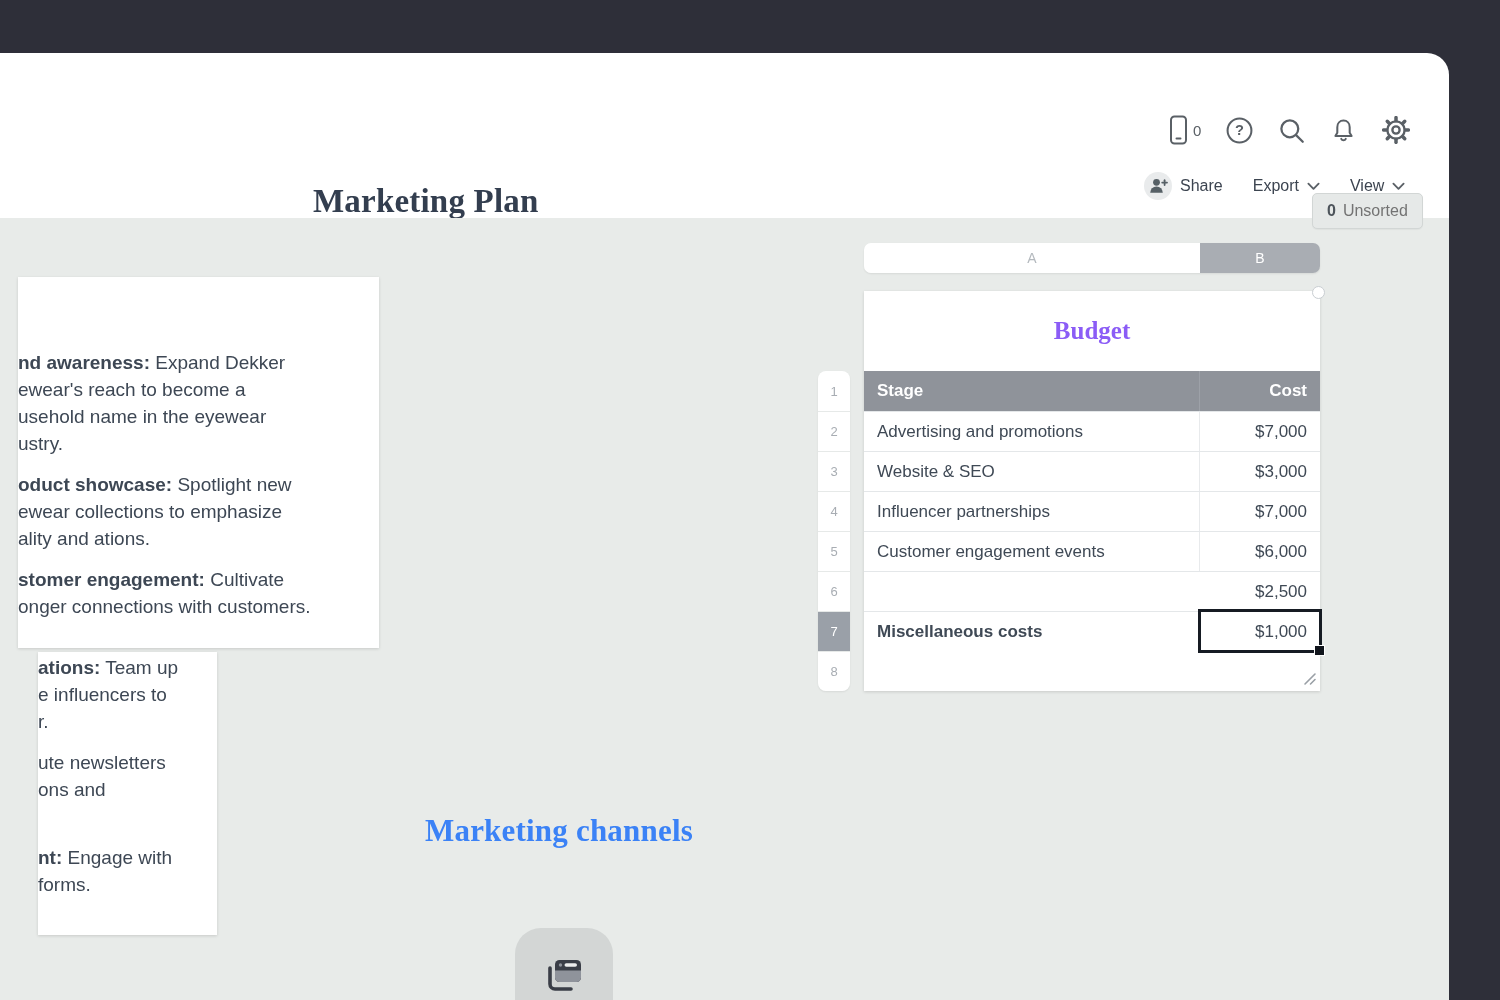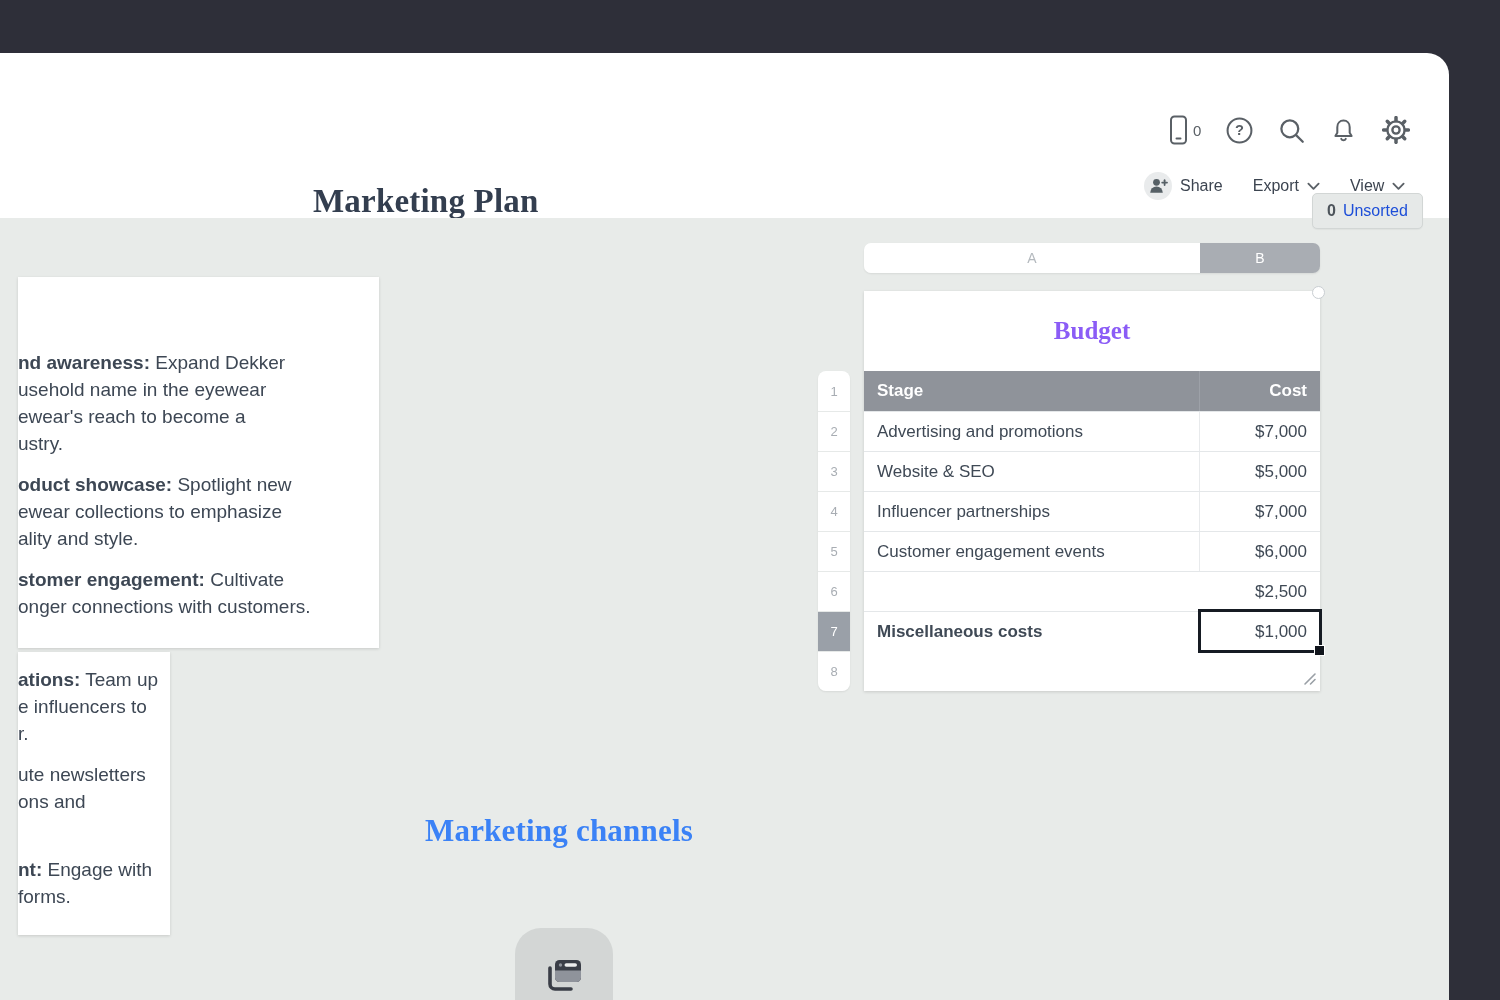--- a/index.html
+++ b/index.html
@@ -21,21 +21,21 @@
   .action-btn{display:flex;align-items:center;gap:8px;background:none;border:none;padding:0;cursor:pointer;
               font-size:16px;color:#3c4450;font-family:"Liberation Sans",sans-serif;}
   .avatar-circle{width:28px;height:28px;border-radius:50%;background:#e9ebec;display:flex;
                  align-items:center;justify-content:center;}
 
   
   .unsorted{position:absolute;left:1312px;top:193px;height:36px;padding:0 14px;display:flex;
             align-items:center;gap:7px;background:#e6e9e8;border:1px solid #d2d6d5;border-radius:5px;
             font-size:16px;cursor:pointer;box-shadow:0 1px 1px rgba(0,0,0,.04);}
   .unsorted .count{color:#4d545b;font-weight:700;}
-  .unsorted .lbl{color:#1d4ed8;}
+  .unsorted .lbl{color:#737373;}
 
   
   .col-letters{position:absolute;left:864px;top:243px;width:456px;height:30px;display:flex;
                border-radius:7px;overflow:hidden;box-shadow:0 1px 2px rgba(0,0,0,.08);}
   .col-letters .col{display:flex;align-items:center;justify-content:center;font-size:14px;cursor:pointer;}
   .col-a{width:336px;background:#ffffff;color:#b4b9be;}
   .col-b{width:120px;background:#a9adb3;color:#ffffff;}
 
   
   .row-nums{position:absolute;left:818px;top:371px;width:32px;border-radius:8px;overflow:hidden;
@@ -65,21 +65,21 @@
   
   .sel-overlay{position:absolute;left:1198px;top:609px;width:124px;height:44px;
                border:3px solid #161b23;box-sizing:border-box;pointer-events:none;}
   .fill-handle{position:absolute;right:-6px;bottom:-6px;width:9px;height:9px;background:#11151c;
                border:1.5px solid #ffffff;pointer-events:auto;cursor:crosshair;}
 
   
   .note-card{position:absolute;left:18px;background:#ffffff;box-shadow:0 1px 3px rgba(0,0,0,.14);
              box-sizing:border-box;cursor:pointer;}
   .card-goals{top:277px;width:361px;height:371px;padding-top:72px;}
-  .card-tactics{top:652px;width:152px;height:283px;padding-top:14px;}
+  .card-tactics{top:652px;width:179px;height:283px;padding-top:2px;margin-left:20px;}
   .card-line{font-size:19px;line-height:27px;color:#3d4754;white-space:nowrap;}
   .card-line .b{font-weight:700;}
   .p-gap{margin-top:14px;}
   .p-gap-lg{margin-top:41px;}
 
   
   .channels{position:absolute;left:425px;top:813px;margin:0;font-family:"Liberation Serif",serif;
             font-weight:700;font-size:31px;color:#3b82f6;letter-spacing:.2px;cursor:pointer;}
   .tile{position:absolute;left:515px;top:928px;width:98px;height:100px;border-radius:26px;
         background:#d3d6d5;display:flex;justify-content:center;cursor:pointer;}
@@ -209,21 +209,21 @@
     <div class="tc-header">
       <div class="cell stage">Stage</div>
       <div class="cell cost">Cost</div>
     </div>
     <div class="tc-row">
       <div class="cell stage">Advertising and promotions</div>
       <div class="cell cost">$7,000</div>
     </div>
     <div class="tc-row">
       <div class="cell stage">Website &amp; SEO</div>
-      <div class="cell cost">$5,000</div>
+      <div class="cell cost">$3,000</div>
     </div>
     <div class="tc-row">
       <div class="cell stage">Influencer partnerships</div>
       <div class="cell cost">$7,000</div>
     </div>
     <div class="tc-row">
       <div class="cell stage">Customer engagement events</div>
       <div class="cell cost">$6,000</div>
     </div>
     <div class="tc-row">
@@ -243,26 +243,26 @@
         <path d="M8.5 13 L13 8.5"></path>
     </svg>
   </span>
 
   <div class="sel-overlay">
     <div class="fill-handle"></div>
   </div>
 
   <div class="note-card card-goals">
     <div class="card-line"><span class="b">nd awareness:</span><span> Expand Dekker</span></div>
+    <div class="card-line"><span>ewear's reach to become a</span></div>
     <div class="card-line"><span>usehold name in the eyewear</span></div>
-    <div class="card-line"><span>ewear's reach to become a</span></div>
     <div class="card-line"><span>ustry.</span></div>
     <div class="card-line p-gap"><span class="b">oduct showcase:</span><span> Spotlight new</span></div>
     <div class="card-line"><span>ewear collections to emphasize</span></div>
-    <div class="card-line"><span>ality and style.</span></div>
+    <div class="card-line"><span>ality and ations.</span></div>
     <div class="card-line p-gap"><span class="b">stomer engagement:</span><span> Cultivate</span></div>
     <div class="card-line"><span>onger connections with customers.</span></div>
   </div>
 
   <div class="note-card card-tactics">
     <div class="card-line"><span class="b">ations:</span><span> Team up</span></div>
     <div class="card-line"><span>e influencers to</span></div>
     <div class="card-line"><span>r.</span></div>
     <div class="card-line p-gap"><span>ute newsletters</span></div>
     <div class="card-line"><span>ons and</span></div>

